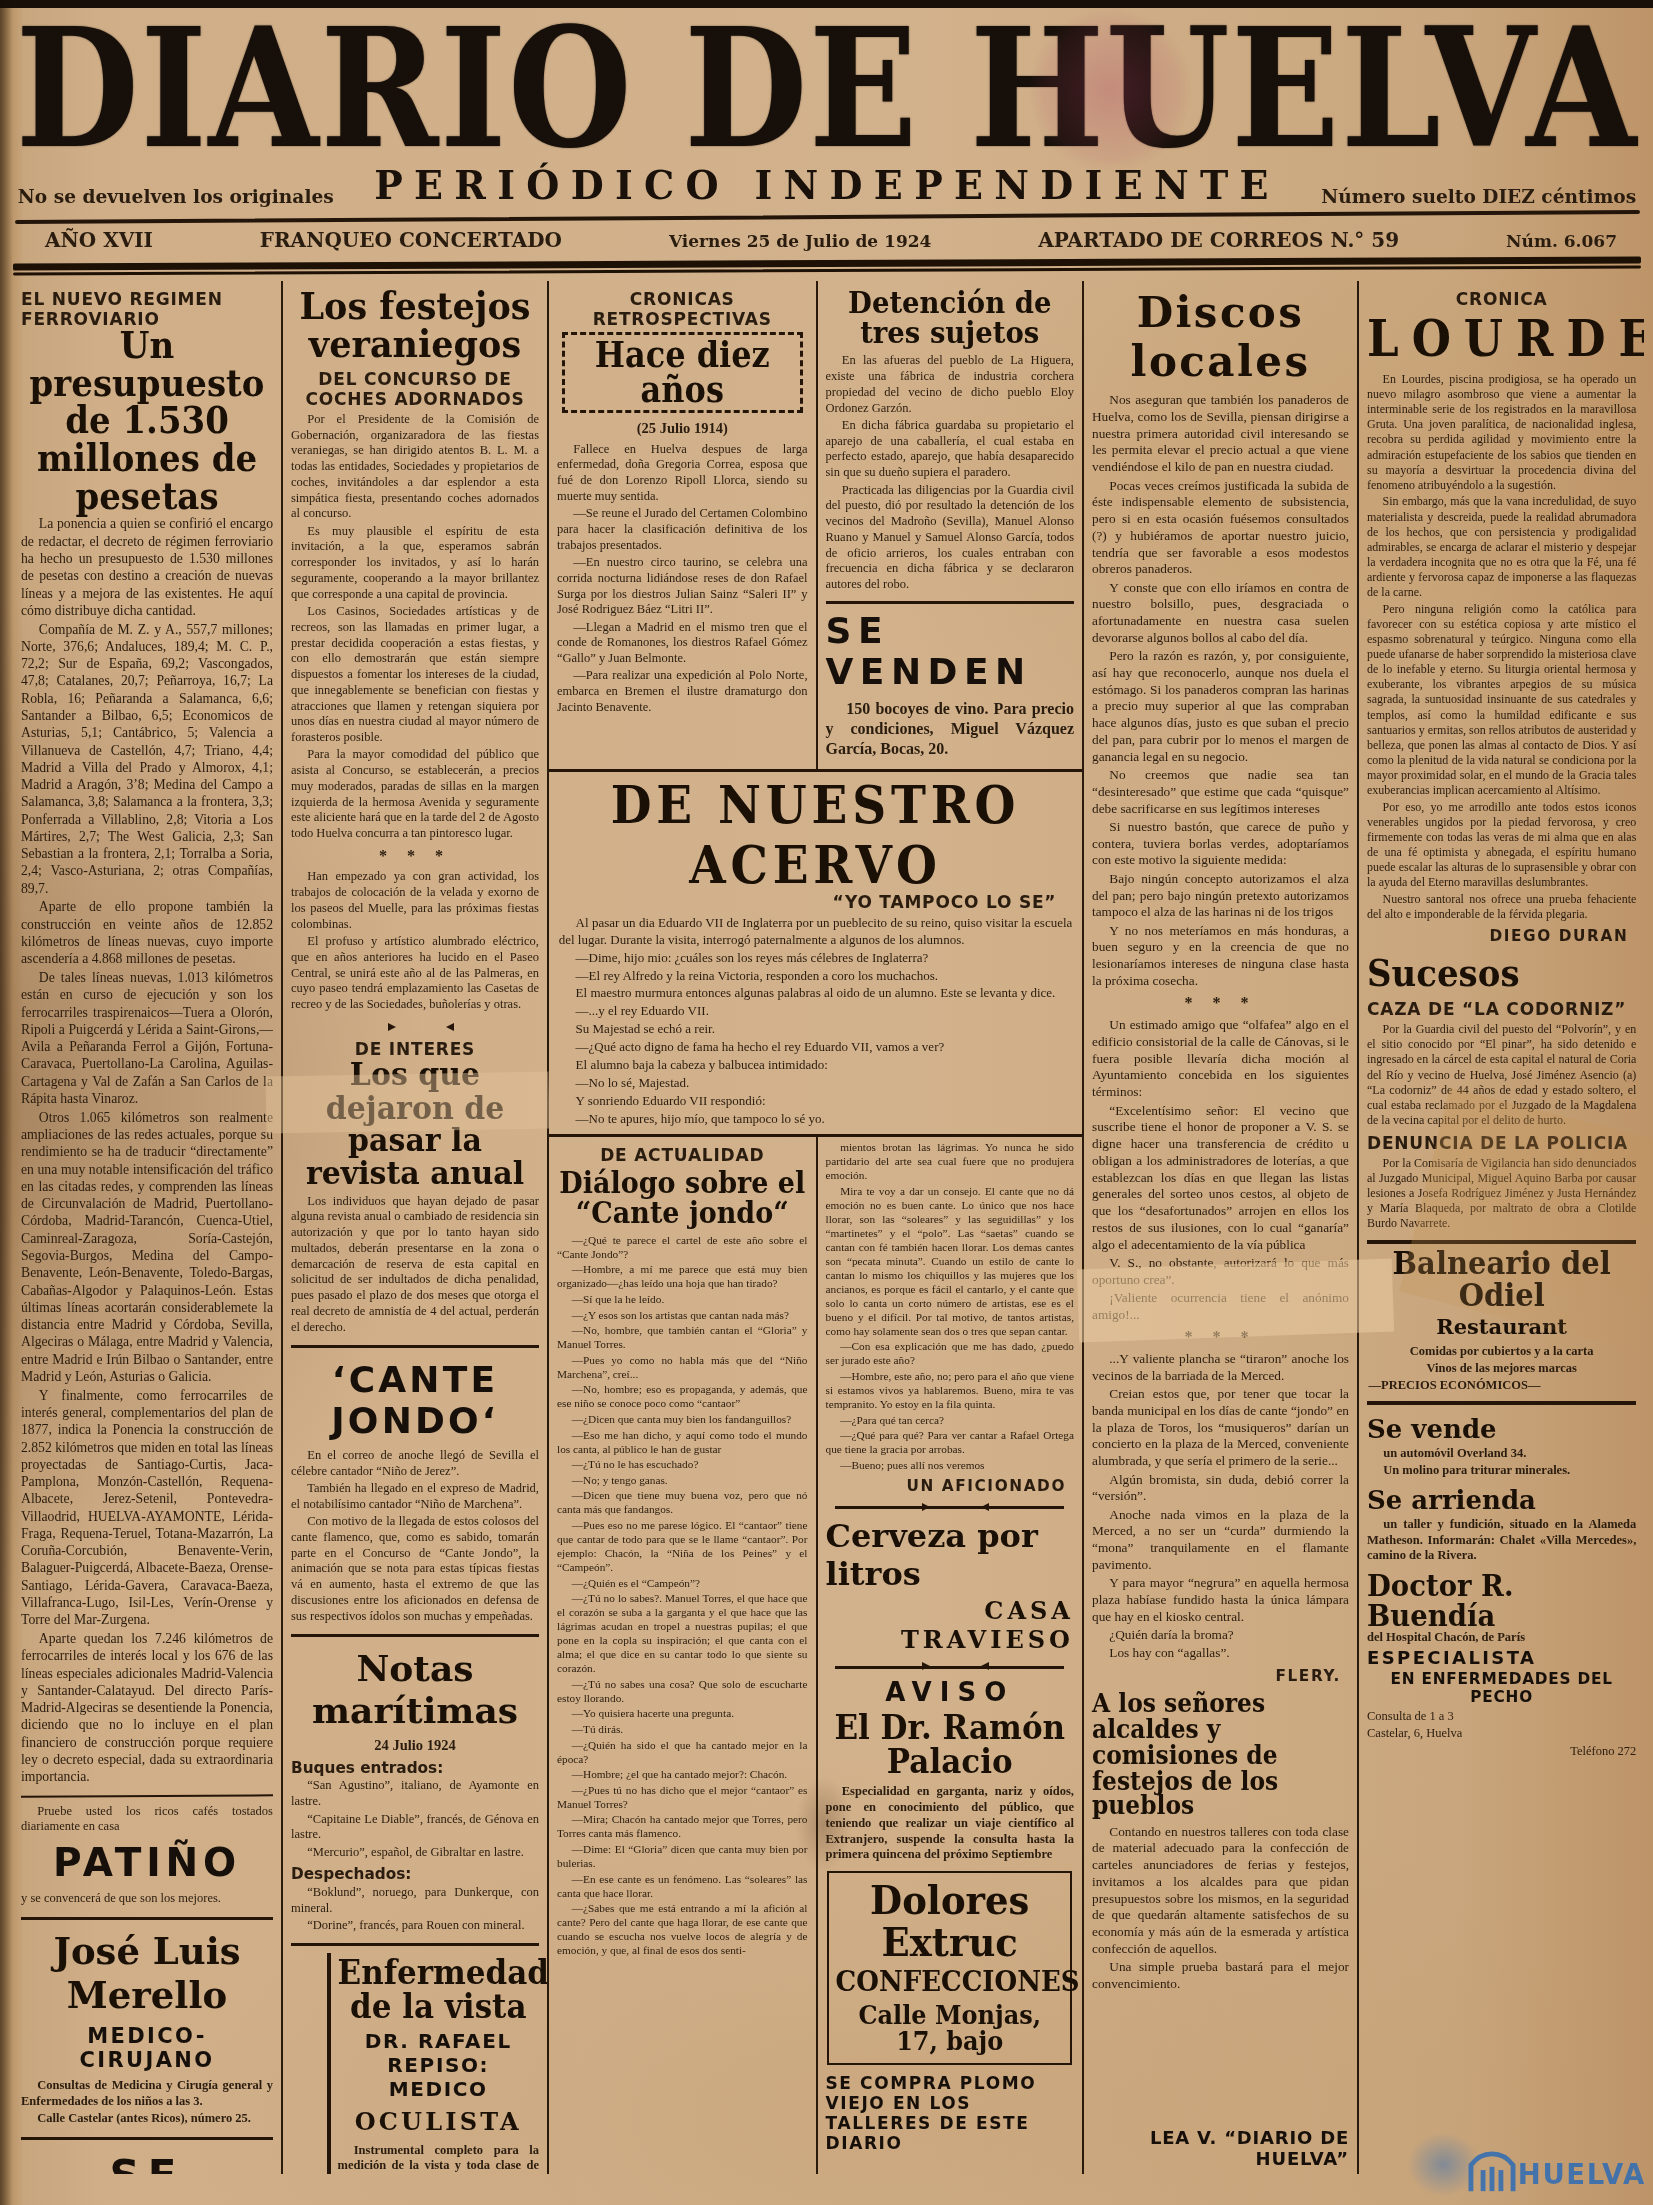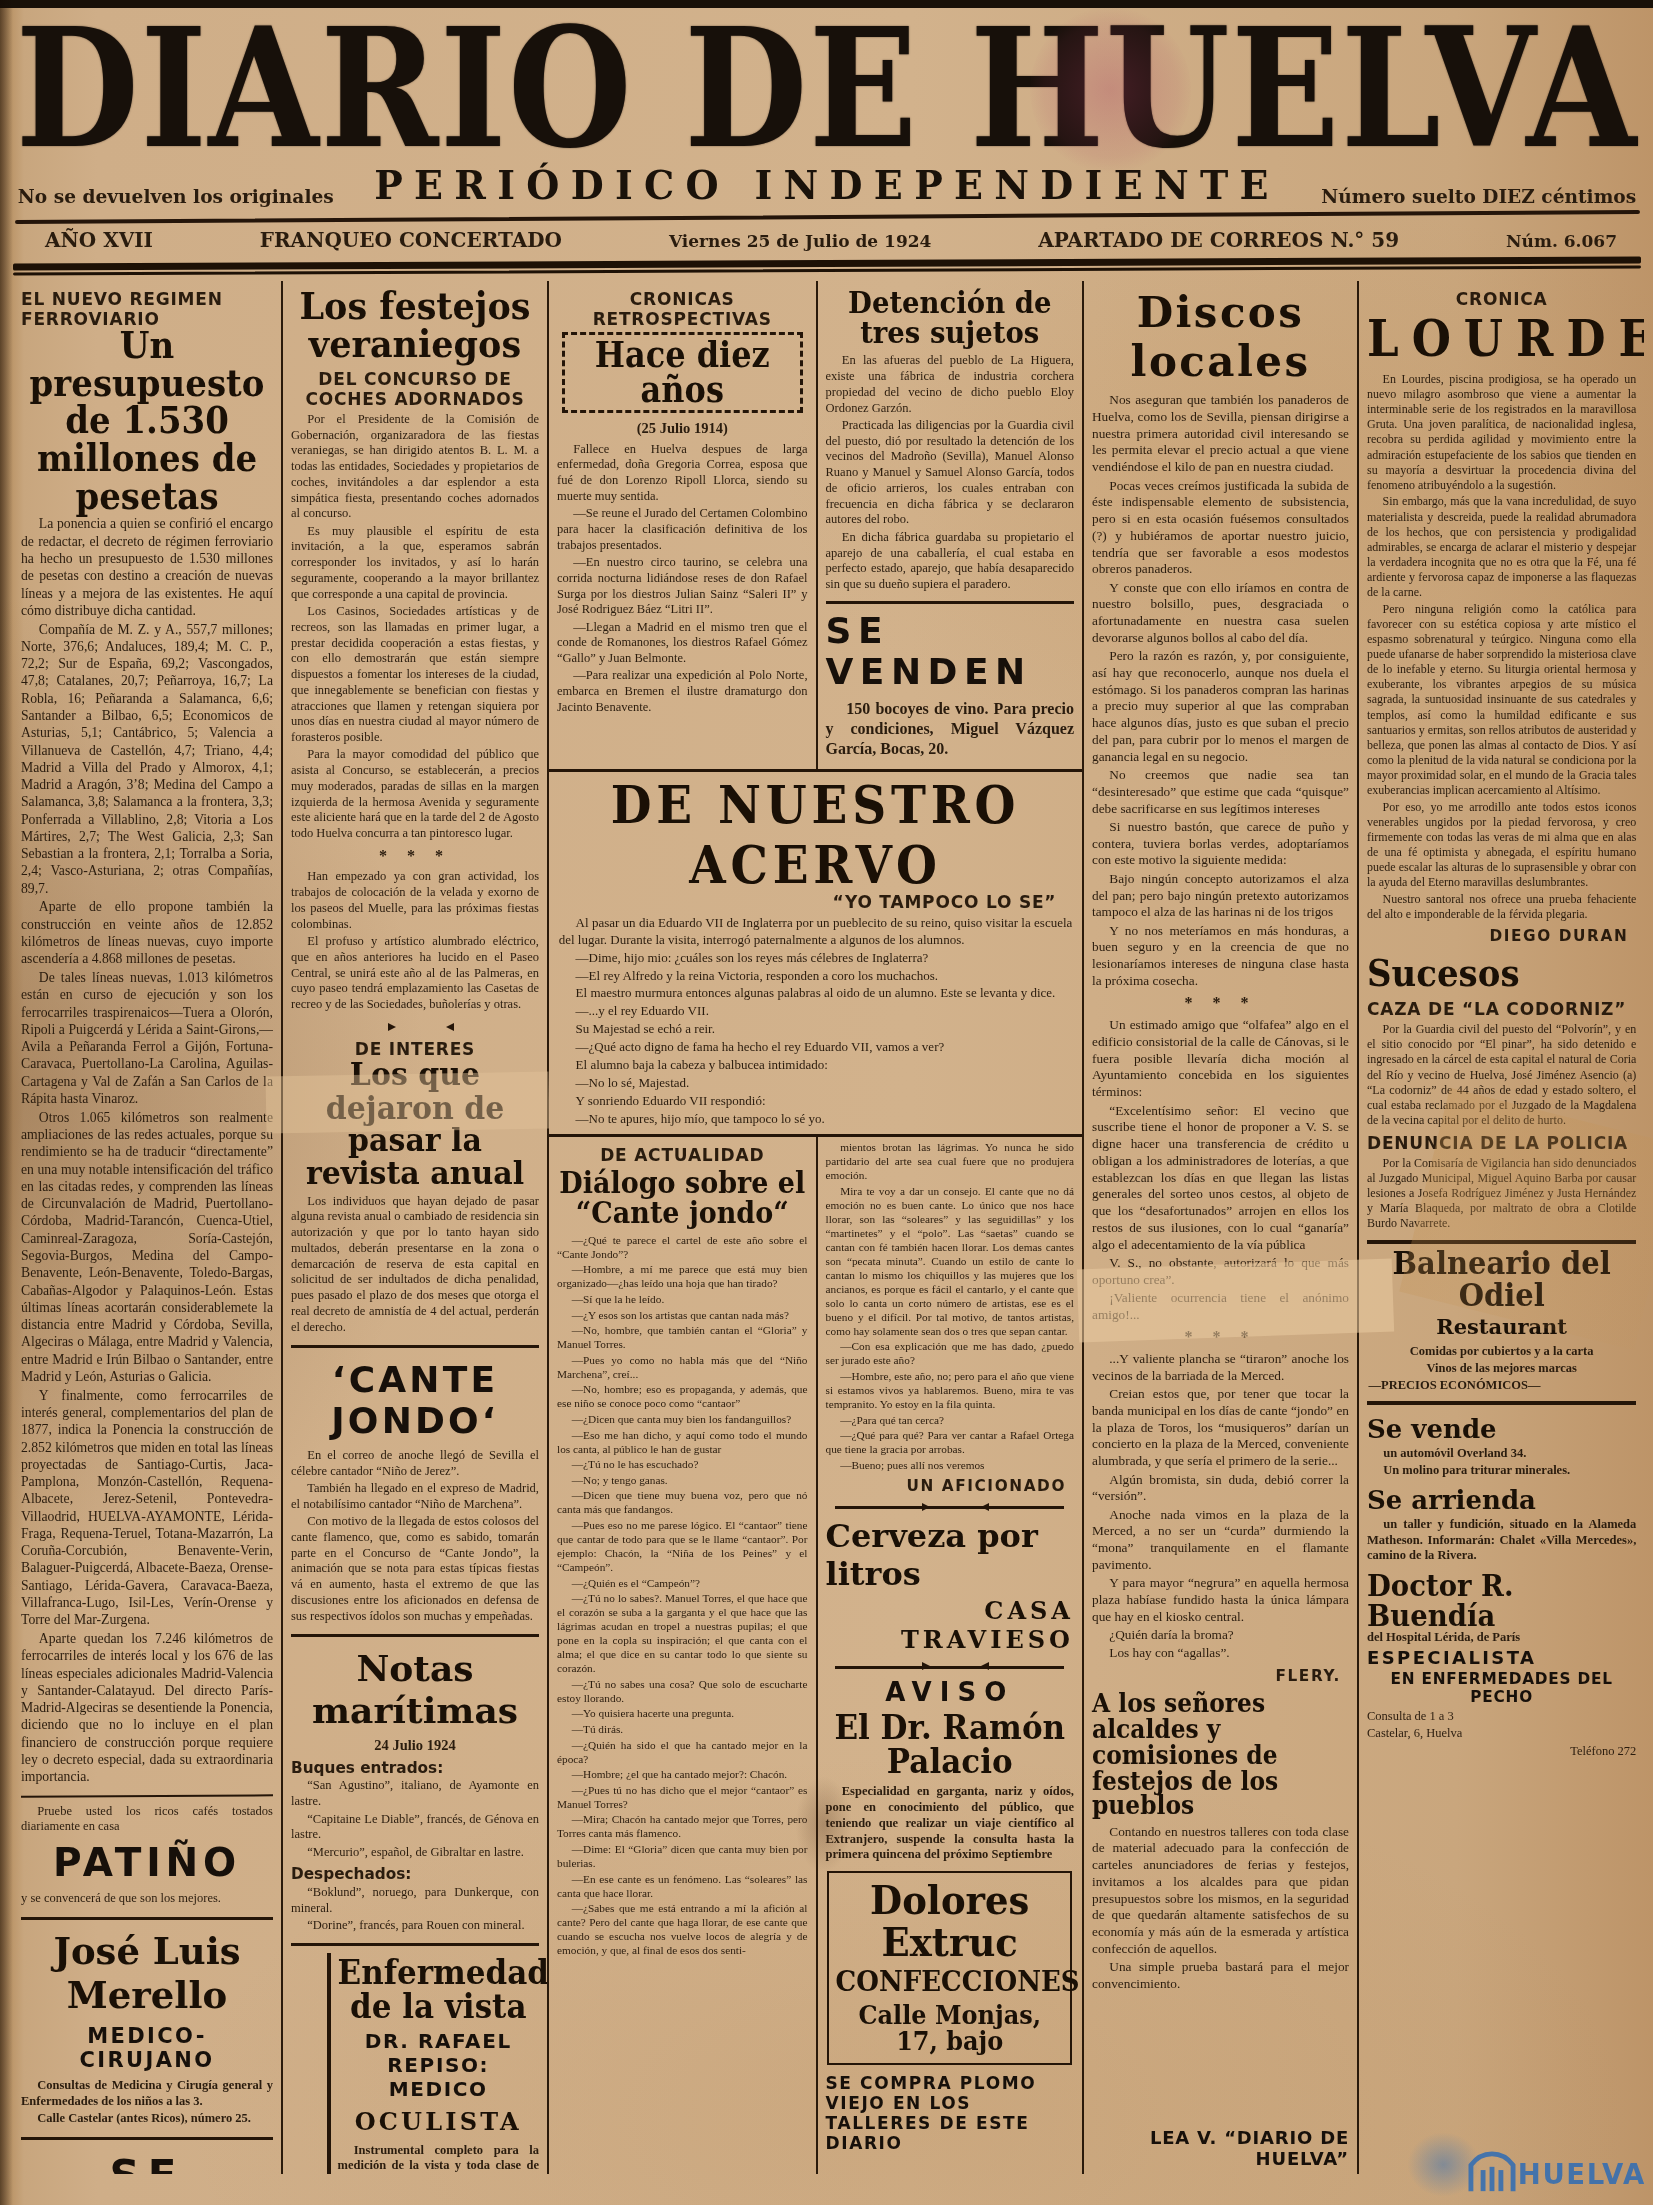--- a/index.html
+++ b/index.html
@@ -242,22 +242,22 @@
                 <p>—Llegan a Madrid en el mismo tren que el conde de Romanones, los diestros Rafael Gómez “Gallo” y Juan Belmonte.</p>
                 <p>—Para realizar una expedición al Polo Norte, embarca en Bremen el ilustre dramaturgo don Jacinto Benavente.</p>
               </div>
           </article>
         </div>
         <div class="mid-sub">
           <article>
             <h3 class="h-poster" style="font-size:27.5px;">Detención de tres sujetos</h3>
             <div class="gen">
                 <p>En las afueras del pueblo de La Higuera, existe una fábrica de industria corchera propiedad del vecino de dicho pueblo Eloy Ordonez Garzón.</p>
+                <p>En dicha fábrica guardaba su propietario el aparejo de una caballería, el cual estaba en perfecto estado, aparejo, que había desaparecido sin que su dueño supiera el paradero.</p>
                 <p>Practicada las diligencias por la Guardia civil del puesto, dió por resultado la detención de los vecinos del Madroño (Sevilla), Manuel Alonso Ruano y Manuel y Samuel Alonso García, todos de oficio arrieros, los cuales entraban con frecuencia en dicha fábrica y se declararon autores del robo.</p>
-                <p>En dicha fábrica guardaba su propietario el aparejo de una caballería, el cual estaba en perfecto estado, aparejo, que había desaparecido sin que su dueño supiera el paradero.</p>
               </div>
           </article>
           <div class="rule"></div>
           <aside>
             <div class="h-sans" style="font-size:36px; letter-spacing:6.5px; text-align:left;">SE VENDEN</div>
             <p class="body" style="font-size:16px; font-weight:bold;">150 bocoyes de vino. Para precio y condiciones, Miguel Vázquez García, Bocas, 20.</p>
           </aside>
         </div>
       </div>
 
@@ -422,21 +422,21 @@
         <div class="h-serif" style="font-size:26px; text-align:left; margin-bottom:1.6px;">Se vende</div>
         <p class="body" style="font-weight:bold;">un automóvil Overland 34.</p>
         <p class="body" style="font-weight:bold;">Un molino para triturar minerales.</p>
       </aside>
       <aside>
         <div class="h-serif" style="font-size:26px; text-align:left; margin:4.8px 0 1.6px 0;">Se arrienda</div>
         <p class="body" style="font-weight:bold;">un taller y fundición, situado en la Alameda Matheson. Informarán: Chalet «Villa Mercedes», camino de la Rivera.</p>
       </aside>
       <aside>
         <div class="h-poster" style="font-size:27.5px; text-align:left; margin:6.5px 0 1.6px 0;">Doctor R. Buendía</div>
-        <p class="body" style="font-weight:bold; text-indent:0;">del Hospital Lérida, de París</p>
+        <p class="body" style="font-weight:bold; text-indent:0;">del Hospital Chacón, de París</p>
         <div class="h-sans" style="font-size:18px; letter-spacing:2.4px; text-align:left; margin:1.6px 0;">ESPECIALISTA</div>
         <div class="h-sans" style="font-size:15.3px; letter-spacing:0.8px; text-align:center; margin:0 0 3.2px 0;">EN ENFERMEDADES DEL PECHO</div>
         <p class="body" style="text-indent:0;">Consulta de 1 a 3</p>
         <p class="body" style="text-indent:0;">Castelar, 6, Huelva</p>
         <p class="body" style="text-indent:0; text-align:right;">Teléfono 272</p>
       </aside>
     </section>
   </main>
 
   <div class="stain stamp-pink"></div>

